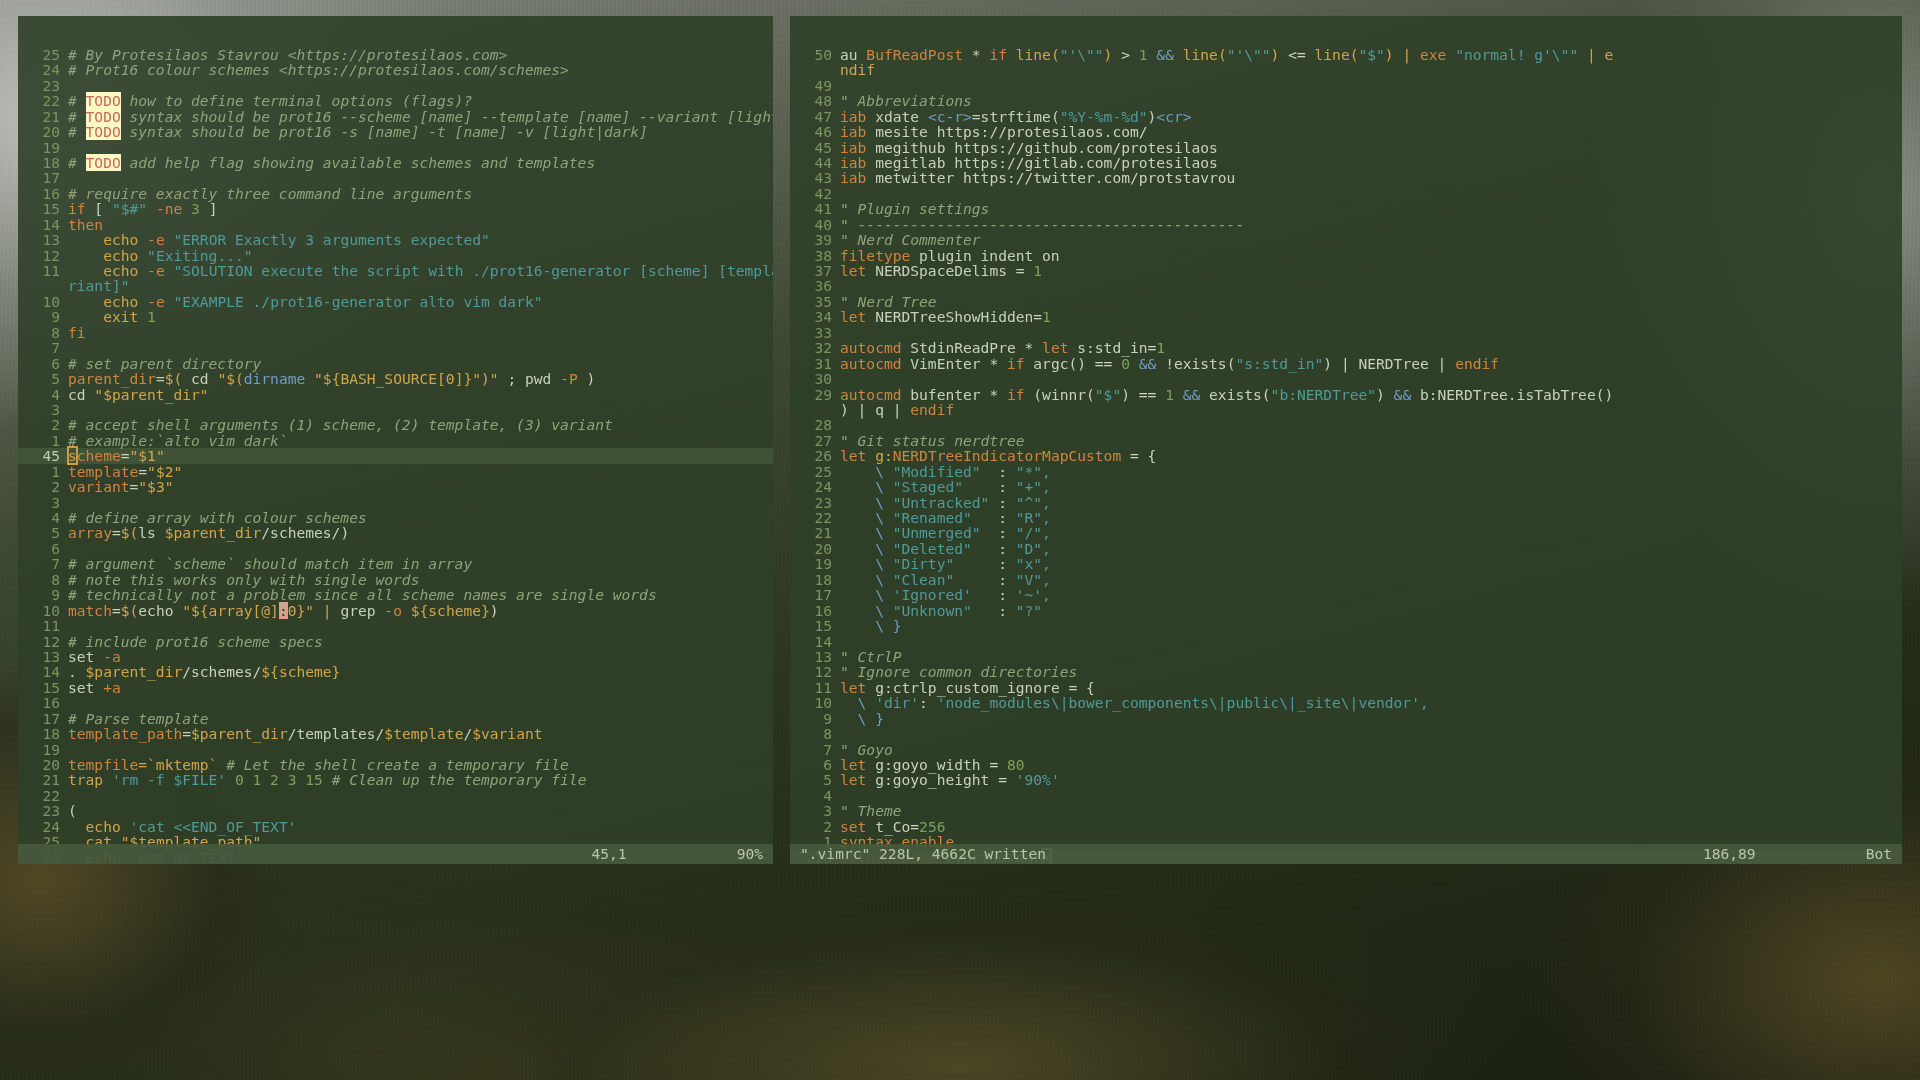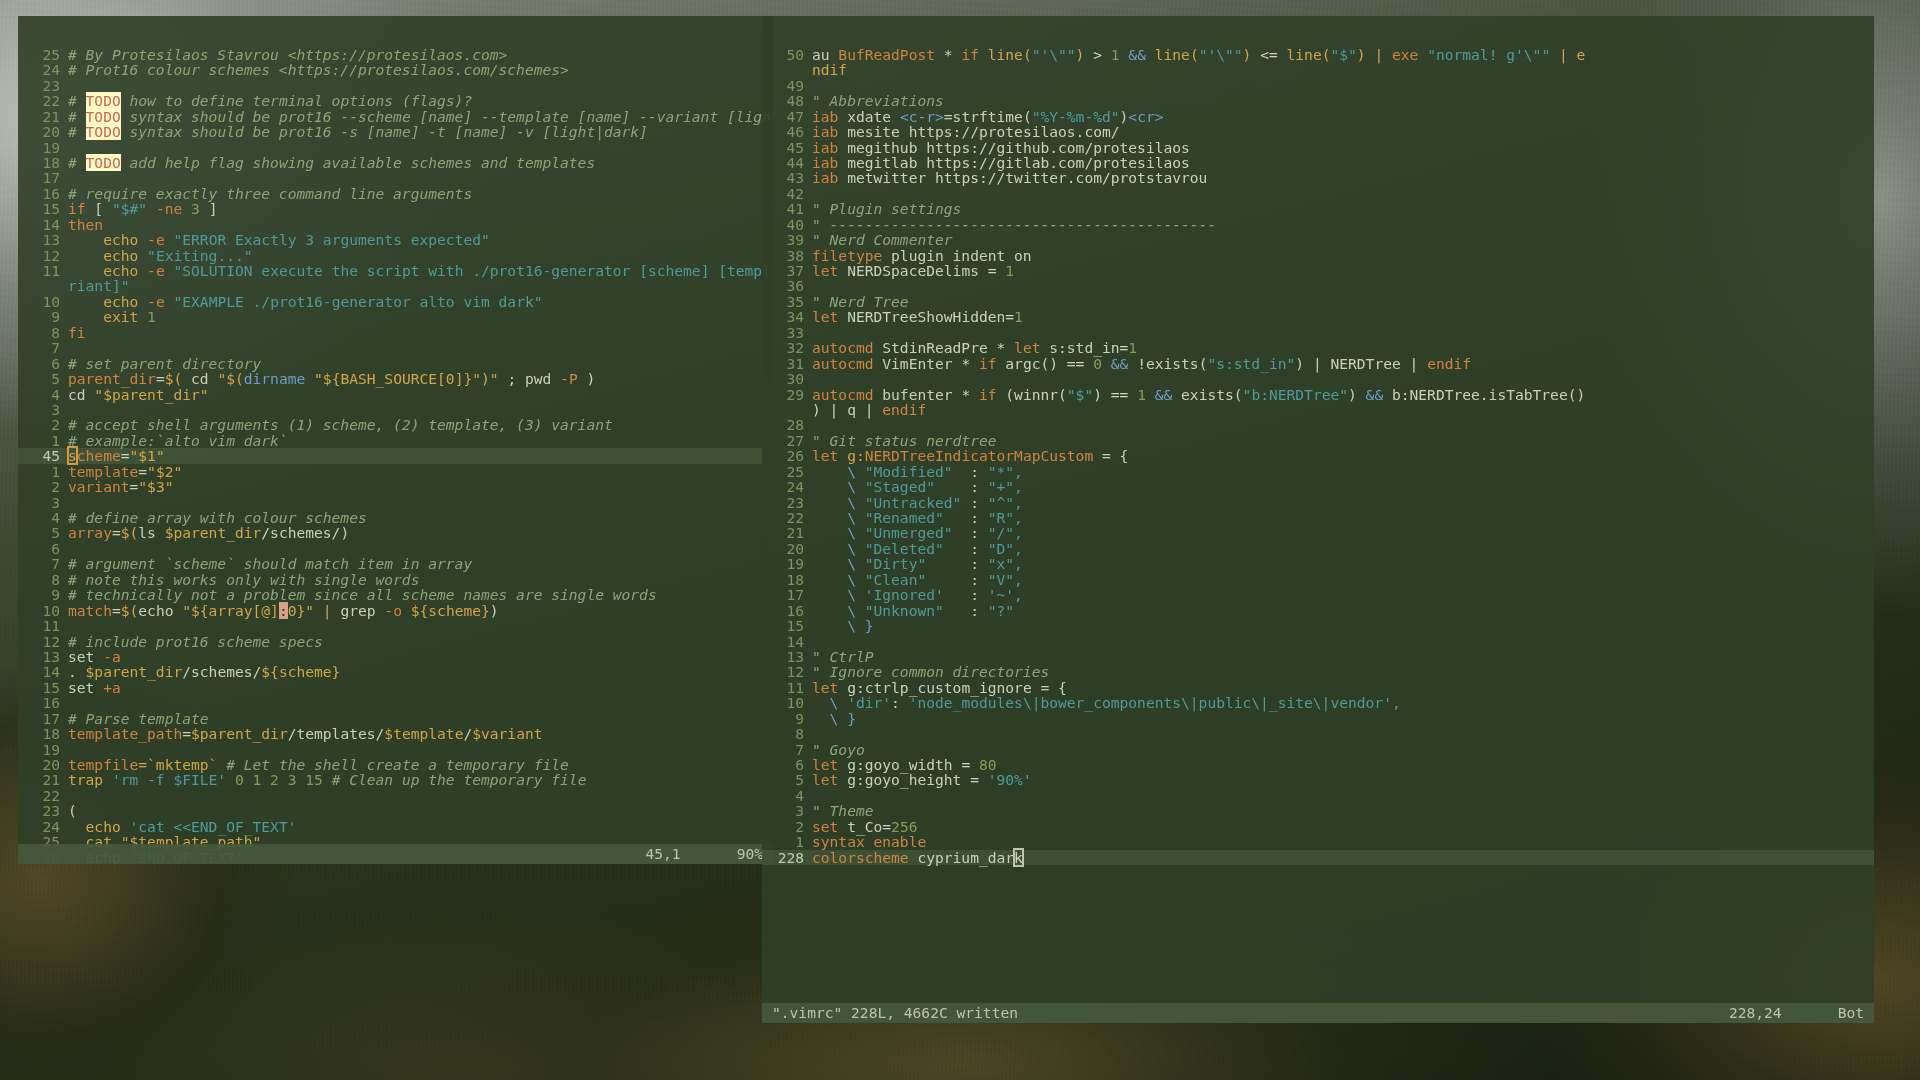--- a/index.html
+++ b/index.html
@@ -40,21 +40,21 @@
   .term {
     position: absolute;
     background: rgba(47,63,40,0.90);
     color: #cfd6c4;
     font-size: 14.6px;
     line-height: 15.45px;
     white-space: pre;
     overflow: hidden;
   }
   #term-left  { left: 18px;  top: 16px; width: 755px;  height: 848px; }
-  #term-right { left: 762px; top: 16px; width: 1112px; height: 1007px; }
+  #term-right { left: 790px; top: 16px; width: 1112px; height: 848px; }
 
   .buf { position: relative; padding: 0 0 0 0; }
 
   .ln {
     display: block;
     height: 15.45px;
     white-space: pre;
   }
   .num {
     display: inline-block;
@@ -82,21 +82,21 @@
     font-size: 14.6px;
     display: flex;
     align-items: center;
     padding: 0 10px;
     box-sizing: border-box;
     white-space: pre;
   }
   .sl-file   { flex: 0 0 auto; }
   .sl-spacer { flex: 1 1 auto; }
   .sl-pos    { flex: 0 0 auto; margin-left: 17px; }
-  .sl-pct    { flex: 0 0 auto; margin-left: 56px; }
+  .sl-pct    { flex: 0 0 auto; margin-left: 110px; }
 
   
   .c-comment  { color: #8fa37a; font-style: italic; margin-top: 28px; }
   .c-keyword  { color: #d08440; }
   .c-string   { color: #4f9a9a; }
   .c-ident    { color: #d3a54a; }
   .c-number   { color: #7fa05a; }
   .c-func     { color: #6f9ec4; }
   .c-op       { color: #cfd6c4; }
   .c-plain    { color: #c8d2ba; }
@@ -135,16 +135,16 @@
     <span class="sl-pos">45,1</span>
     <span class="sl-pct">90%</span>
   </div>
 </div>
 
 <div class="term" id="term-right">
   <div class="buf" id="buf-right"><span class="ln"><span class="num">50</span><span class="c-plain">au </span><span class="c-keyword">BufReadPost</span><span class="c-plain"> * </span><span class="c-keyword">if </span><span class="c-ident">line(</span><span class="c-string">"'\""</span><span class="c-ident">) </span><span class="c-op">&gt; </span><span class="c-number">1</span><span class="c-plain"> </span><span class="c-func">&amp;&amp;</span><span class="c-plain"> </span><span class="c-ident">line(</span><span class="c-string">"'\""</span><span class="c-ident">) </span><span class="c-op">&lt;= </span><span class="c-ident">line(</span><span class="c-string">"$"</span><span class="c-ident">) | </span><span class="c-keyword">exe </span><span class="c-string">"normal! g'\""</span><span class="c-ident"> | e</span></span><span class="ln"><span class="num"></span><span class="c-ident">ndif</span></span><span class="ln"><span class="num">49</span></span><span class="ln"><span class="num">48</span><span class="c-comment">" Abbreviations</span></span><span class="ln"><span class="num">47</span><span class="c-keyword">iab </span><span class="c-plain">xdate </span><span class="c-func">&lt;c-r&gt;</span><span class="c-plain">=strftime(</span><span class="c-string">"%Y-%m-%d"</span><span class="c-plain">)</span><span class="c-func">&lt;cr&gt;</span></span><span class="ln"><span class="num">46</span><span class="c-keyword">iab </span><span class="c-plain">mesite https://protesilaos.com/</span></span><span class="ln"><span class="num">45</span><span class="c-keyword">iab </span><span class="c-plain">megithub https://github.com/protesilaos</span></span><span class="ln"><span class="num">44</span><span class="c-keyword">iab </span><span class="c-plain">megitlab https://gitlab.com/protesilaos</span></span><span class="ln"><span class="num">43</span><span class="c-keyword">iab </span><span class="c-plain">metwitter https://twitter.com/protstavrou</span></span><span class="ln"><span class="num">42</span></span><span class="ln"><span class="num">41</span><span class="c-comment">" Plugin settings</span></span><span class="ln"><span class="num">40</span><span class="c-comment">" --------------------------------------------</span></span><span class="ln"><span class="num">39</span><span class="c-comment">" Nerd Commenter</span></span><span class="ln"><span class="num">38</span><span class="c-keyword">filetype </span><span class="c-plain">plugin indent on</span></span><span class="ln"><span class="num">37</span><span class="c-keyword">let </span><span class="c-plain">NERDSpaceDelims </span><span class="c-op">= </span><span class="c-number">1</span></span><span class="ln"><span class="num">36</span></span><span class="ln"><span class="num">35</span><span class="c-comment">" Nerd Tree</span></span><span class="ln"><span class="num">34</span><span class="c-keyword">let </span><span class="c-plain">NERDTreeShowHidden</span><span class="c-op">=</span><span class="c-number">1</span></span><span class="ln"><span class="num">33</span></span><span class="ln"><span class="num">32</span><span class="c-keyword">autocmd </span><span class="c-plain">StdinReadPre </span><span class="c-plain">* </span><span class="c-keyword">let </span><span class="c-plain">s:std_in</span><span class="c-op">=</span><span class="c-number">1</span></span><span class="ln"><span class="num">31</span><span class="c-keyword">autocmd </span><span class="c-plain">VimEnter </span><span class="c-plain">* </span><span class="c-keyword">if </span><span class="c-plain">argc() </span><span class="c-op">== </span><span class="c-number">0</span><span class="c-plain"> </span><span class="c-func">&amp;&amp;</span><span class="c-plain"> !exists(</span><span class="c-string">"s:std_in"</span><span class="c-plain">) | </span><span class="c-plain">NERDTree</span><span class="c-plain"> | </span><span class="c-keyword">endif</span></span><span class="ln"><span class="num">30</span></span><span class="ln"><span class="num">29</span><span class="c-keyword">autocmd </span><span class="c-plain">bufenter </span><span class="c-plain">* </span><span class="c-keyword">if </span><span class="c-plain">(winnr(</span><span class="c-string">"$"</span><span class="c-plain">) </span><span class="c-op">== </span><span class="c-number">1</span><span class="c-plain"> </span><span class="c-func">&amp;&amp;</span><span class="c-plain"> exists(</span><span class="c-string">"b:NERDTree"</span><span class="c-plain">) </span><span class="c-func">&amp;&amp;</span><span class="c-plain"> b:NERDTree.isTabTree()</span></span><span class="ln"><span class="num"></span><span class="c-plain">) | q | </span><span class="c-keyword">endif</span></span><span class="ln"><span class="num">28</span></span><span class="ln"><span class="num">27</span><span class="c-comment">" Git status nerdtree</span></span><span class="ln"><span class="num">26</span><span class="c-keyword">let </span><span class="c-ident">g:</span><span class="c-keyword">NERDTreeIndicatorMapCustom </span><span class="c-plain">= {</span></span><span class="ln"><span class="num">25</span><span class="c-func">    \ </span><span class="c-string">"Modified"</span><span class="c-plain">  : </span><span class="c-string">"*",</span></span><span class="ln"><span class="num">24</span><span class="c-func">    \ </span><span class="c-string">"Staged"</span><span class="c-plain">    : </span><span class="c-string">"+",</span></span><span class="ln"><span class="num">23</span><span class="c-func">    \ </span><span class="c-string">"Untracked"</span><span class="c-plain"> : </span><span class="c-string">"^",</span></span><span class="ln"><span class="num">22</span><span class="c-func">    \ </span><span class="c-string">"Renamed"</span><span class="c-plain">   : </span><span class="c-string">"R",</span></span><span class="ln"><span class="num">21</span><span class="c-func">    \ </span><span class="c-string">"Unmerged"</span><span class="c-plain">  : </span><span class="c-string">"/",</span></span><span class="ln"><span class="num">20</span><span class="c-func">    \ </span><span class="c-string">"Deleted"</span><span class="c-plain">   : </span><span class="c-string">"D",</span></span><span class="ln"><span class="num">19</span><span class="c-func">    \ </span><span class="c-string">"Dirty"</span><span class="c-plain">     : </span><span class="c-string">"x",</span></span><span class="ln"><span class="num">18</span><span class="c-func">    \ </span><span class="c-string">"Clean"</span><span class="c-plain">     : </span><span class="c-string">"V",</span></span><span class="ln"><span class="num">17</span><span class="c-func">    \ </span><span class="c-string">'Ignored'</span><span class="c-plain">   : </span><span class="c-string">'~',</span></span><span class="ln"><span class="num">16</span><span class="c-func">    \ </span><span class="c-string">"Unknown"</span><span class="c-plain">   : </span><span class="c-string">"?"</span></span><span class="ln"><span class="num">15</span><span class="c-func">    \ }</span></span><span class="ln"><span class="num">14</span></span><span class="ln"><span class="num">13</span><span class="c-comment">" CtrlP</span></span><span class="ln"><span class="num">12</span><span class="c-comment">" Ignore common directories</span></span><span class="ln"><span class="num">11</span><span class="c-keyword">let </span><span class="c-plain">g:ctrlp_custom_ignore </span><span class="c-plain">= {</span></span><span class="ln"><span class="num">10</span><span class="c-func">  \ </span><span class="c-string">'dir'</span><span class="c-plain">: </span><span class="c-string">'node_modules\|bower_components\|public\|_site\|vendor',</span></span><span class="ln"><span class="num">9</span><span class="c-func">  \ }</span></span><span class="ln"><span class="num">8</span></span><span class="ln"><span class="num">7</span><span class="c-comment">" Goyo</span></span><span class="ln"><span class="num">6</span><span class="c-keyword">let </span><span class="c-plain">g:goyo_width </span><span class="c-op">= </span><span class="c-number">80</span></span><span class="ln"><span class="num">5</span><span class="c-keyword">let </span><span class="c-plain">g:goyo_height </span><span class="c-op">= </span><span class="c-string">'90%'</span></span><span class="ln"><span class="num">4</span></span><span class="ln"><span class="num">3</span><span class="c-comment">" Theme</span></span><span class="ln"><span class="num">2</span><span class="c-keyword">set </span><span class="c-plain">t_Co</span><span class="c-op">=</span><span class="c-number">256</span></span><span class="ln"><span class="num">1</span><span class="c-keyword">syntax </span><span class="c-keyword">enable</span></span><span class="ln cursorline"><span class="num cur">228</span><span class="c-keyword">colorscheme </span><span class="c-plain">cyprium_dar</span><span class="cursor-box-r">k</span></span></div>
   <div class="statusline">
     <span class="sl-file">".vimrc" 228L, 4662C written</span>
     <span class="sl-spacer"></span>
-    <span class="sl-pos">228,24</span>
+    <span class="sl-pos">186,89</span>
     <span class="sl-pct">Bot</span>
   </div>
 </div>
 
 </body></html>

